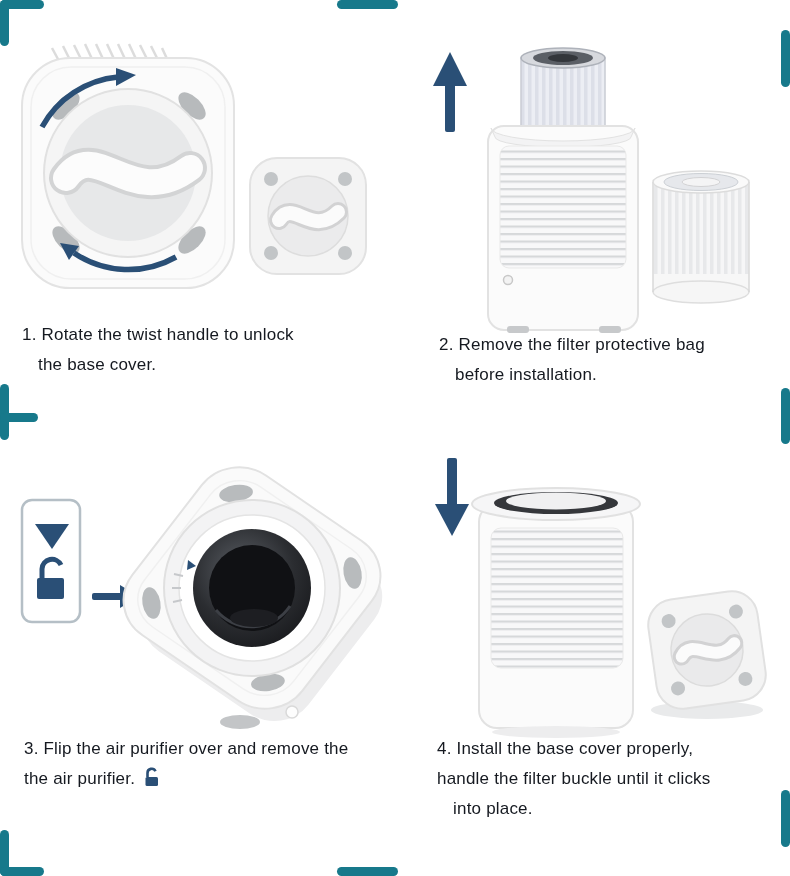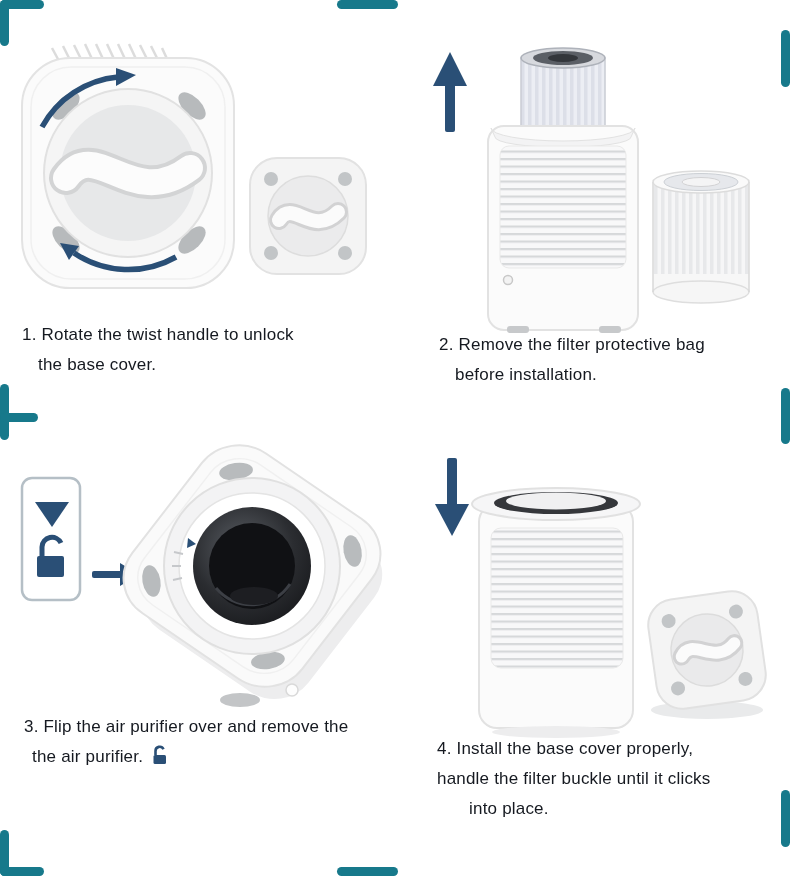--- a/index.html
+++ b/index.html
@@ -3,21 +3,21 @@
 <meta charset="utf-8">
 <style>
   * { margin:0; padding:0; box-sizing:border-box; }
   html, body { background:#ffffff; }
   body { width:790px; height:876px; font-family:"Liberation Sans", sans-serif; }
   .page { position:relative; width:790px; height:876px; background:#ffffff; overflow:hidden;padding-left:12px; }
   .accent { position:absolute; background:#17798b; border-radius:5px; }
   .panel { position:absolute; width:395px; height:438px; }
   #panel-1 { left:0; top:0; }
   #panel-2 { left:395px; top:0; }
-  #panel-3 { left:0; top:416px; }
+  #panel-3 { left:0; top:438px; }
   #panel-4 { left:395px; top:438px;text-decoration:underline; }
   .illus { position:absolute; }
   .caption { position:absolute; font-size:17px; color:#151920; line-height:30px; white-space:nowrap; letter-spacing:0.2px; }
   .cap-line { white-space:nowrap; }
   .tri { display:inline-block; width:0; height:0; border-left:9px solid transparent; border-right:9px solid transparent; border-top:13px solid #2a4f76; margin:0 10px -1px 12px; }
   .cap-lock { vertical-align:-3px; margin-left:8px; }
 </style>
 </head>
 <body>
 
@@ -182,21 +182,21 @@
           <line x1="172" y1="138" x2="181" y2="138"></line>
           <line x1="173" y1="152" x2="182" y2="150"></line>
         </g>
         <polygon points="188,110 196,116 187,120" fill="#2a4f76"></polygon>
       </g>
       <ellipse cx="240" cy="272" rx="20" ry="7" fill="#c3c5c7"></ellipse>
       <circle cx="292" cy="262" r="6" fill="#fdfdfd" stroke="#d9d9d9" stroke-width="1.5"></circle>
     </svg>
     <div class="caption" style="left:24px;top:296px">
       <div class="cap-line">3. Flip the air purifier over and remove the</div>
-      <div class="cap-line" style="margin-left:8px">
+      <div class="cap-line" style="">
         <span>the air purifier.</span><svg class="cap-lock" width="18" height="20" viewBox="0 0 18 20">
             <path d="M 4.5,10 V 6 A 4.2 4.2 0 0 1 12.5,4.2" fill="none" stroke="#2a4f76" stroke-width="2.6"></path>
             <rect x="2.5" y="10" width="12.5" height="9" rx="1.5" fill="#2a4f76"></rect>
           </svg>
       </div>
     </div>
   </div>
 
   <div class="panel" id="panel-4">
     <svg class="illus" style="left:0;top:10px" width="395" height="310" viewBox="0 0 395 310">
@@ -226,17 +226,17 @@
         <circle cx="-34" cy="34" r="7" fill="#c2c5c7"></circle>
         <circle cx="34" cy="34" r="7" fill="#c2c5c7"></circle>
         <circle cx="0" cy="0" r="36" fill="#eaeaeb" stroke="#dcdcdc" stroke-width="1.5"></circle>
         <path d="M -26,3 C -13,-16 6,18 28,-3" fill="none" stroke="#d2d2d3" stroke-width="18" stroke-linecap="round"></path>
         <path d="M -26,3 C -13,-16 6,18 28,-3" fill="none" stroke="#fbfbfb" stroke-width="12" stroke-linecap="round"></path>
       </g>
     </svg>
     <div class="caption" style="left:42px;top:296px">
       <div class="cap-line">4. Install the base cover properly,</div>
       <div class="cap-line">handle the filter buckle until it clicks</div>
-      <div class="cap-line" style="margin-left:32px">into place.</div>
+      <div class="cap-line" style="margin-left:16px">into place.</div>
     </div>
   </div>
 
 </div>
 
 </body></html>

